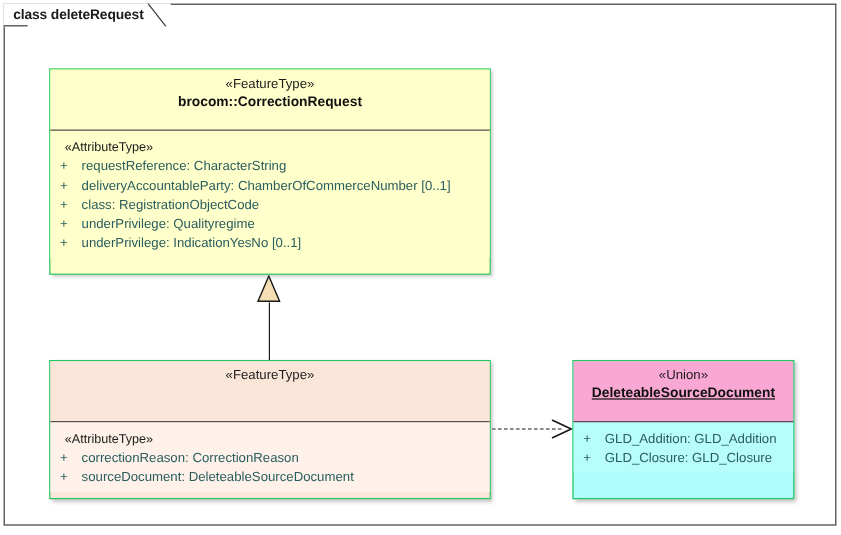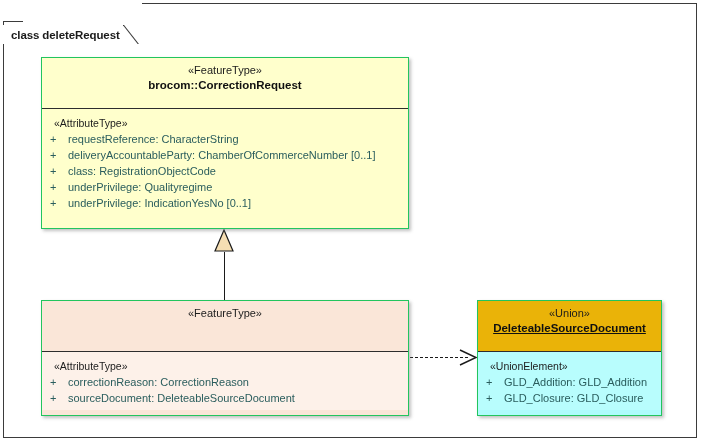--- a/index.html
+++ b/index.html
@@ -39,21 +39,20 @@
     z-index: 6;
   }
   .frame-tab .tab-body {
     position: relative;
     height: 19px;
     padding: 0 22px 0 8px;
     display: flex;
     align-items: center;
     background: #ffffff;
     border-right: 0;
-    margin-top: 22px;
   }
   .frame-tab .tab-text {
     font-size: 11.5px;
     font-weight: bold;
     color: #1a1a1a;
     white-space: nowrap;
     letter-spacing: -0.1px;
   }
   .frame-tab .tab-slant {
     position: absolute;
@@ -167,21 +166,21 @@
   .box-delete-request .uml-head { background: #fae6d8; height: 51px; }
   .box-delete-request .uml-body { background: #fdf1e9; }
 
   .box-deleteable-source {
     left: 477px;
     top: 300px;
     width: 185px;
     height: 116px;
     background: #aefcfc;
   }
-  .box-deleteable-source .uml-head { background: #eab308; height: 51px; }
+  .box-deleteable-source .uml-head { background: #f9a8d4; height: 51px; }
   .box-deleteable-source .uml-body { background: #b8fdfd; }
   .box-deleteable-source .attr-text,
   .box-deleteable-source .attr-vis { color: #2a5d5d; }
 
   
   .gen-line {
     position: absolute;
     left: 224px;
     top: 252px;
     width: 1px;
@@ -287,21 +286,20 @@
       </div>
     </div>
   </div>
 
   <div class="uml-box box-deleteable-source">
     <div class="uml-head">
       <div class="stereo">«Union»</div>
       <div class="cls-name underlined">DeleteableSourceDocument</div>
     </div>
     <div class="uml-body">
-      <div class="compart-stereo">«UnionElement»</div>
       <div class="attr-row">
         <span class="attr-vis">+</span>
         <span class="attr-text">GLD_Addition: GLD_Addition</span>
       </div>
       <div class="attr-row">
         <span class="attr-vis">+</span>
         <span class="attr-text">GLD_Closure: GLD_Closure</span>
       </div>
     </div>
   </div>

